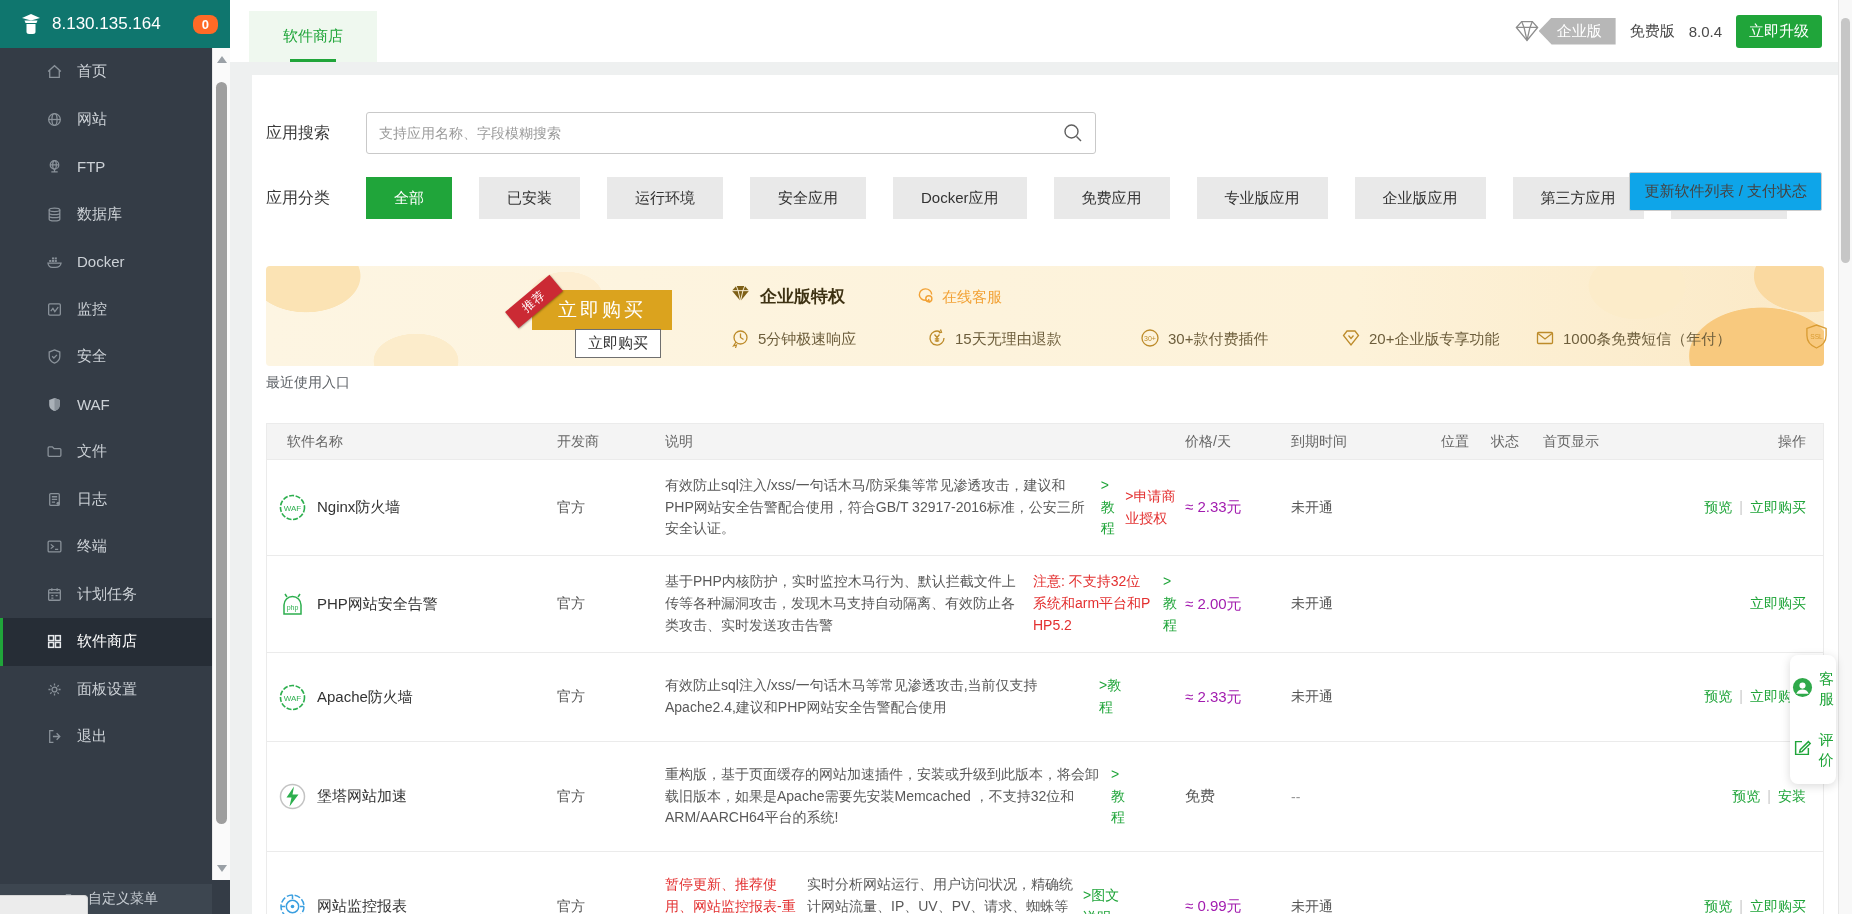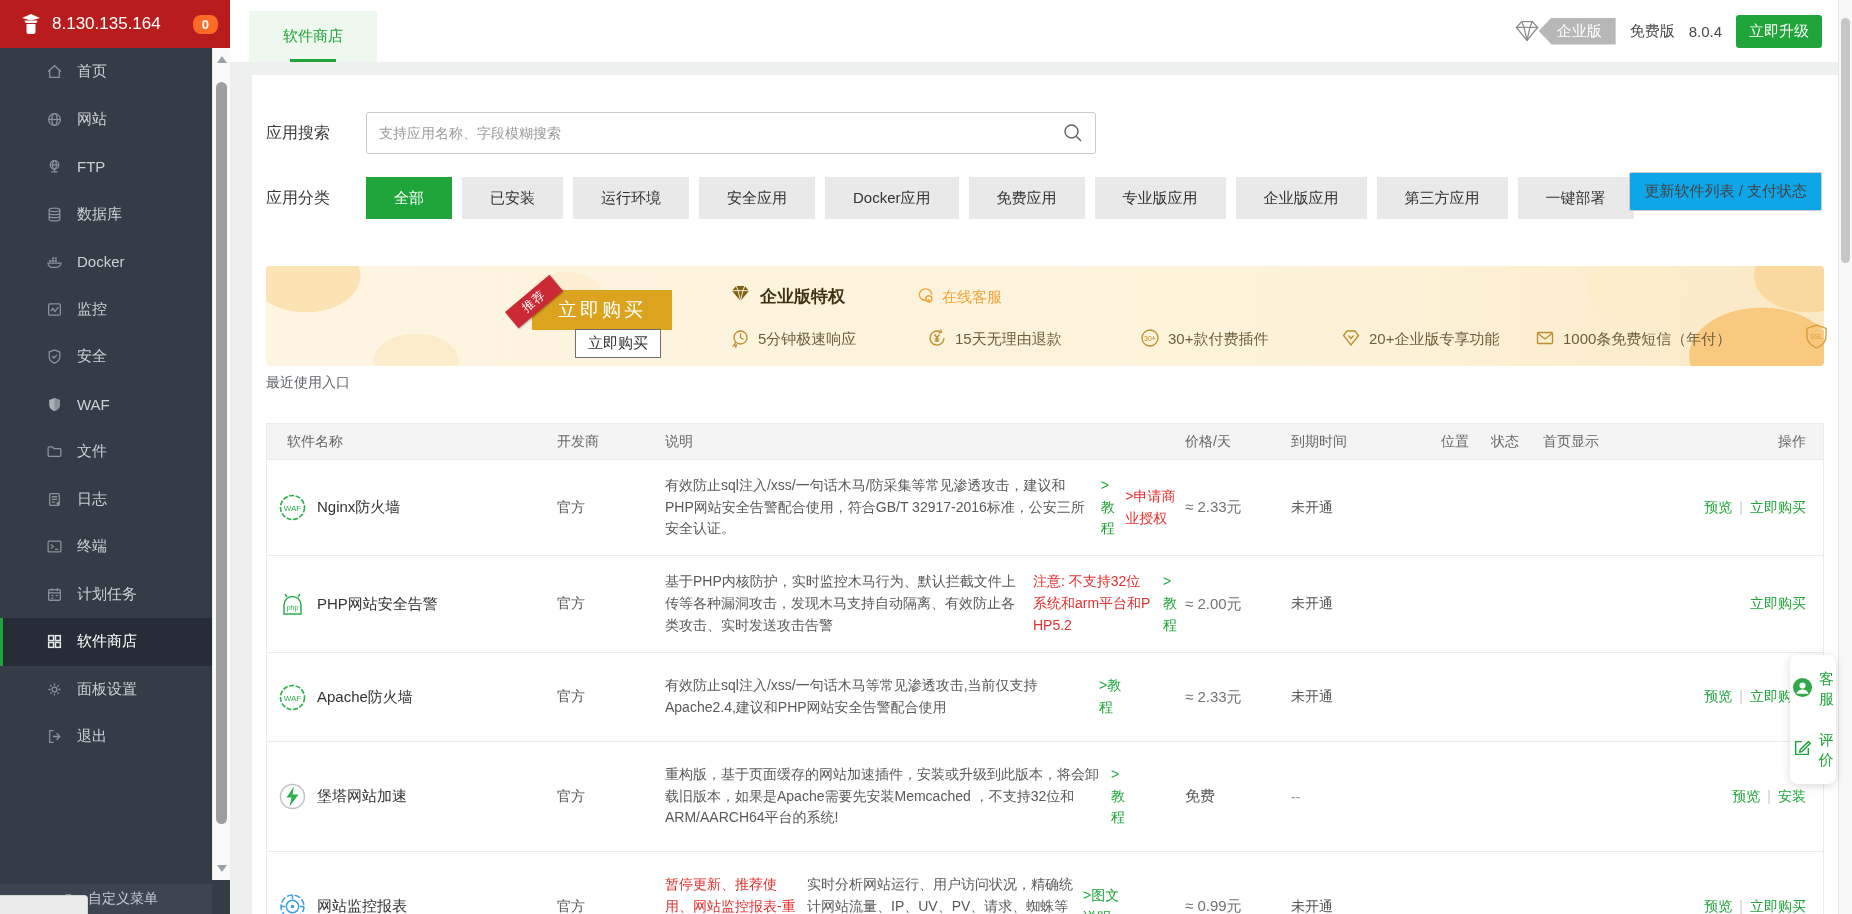--- a/index.html
+++ b/index.html
@@ -2,21 +2,21 @@
 <html><head>
 <meta charset="utf-8">
 <style>
   * { margin:0; padding:0; box-sizing:border-box; }
   html,body { width:1852px; height:914px; overflow:hidden; background:#eef0f0;
     font-family:"Liberation Sans","DejaVu Sans",sans-serif; }
   .stage { position:relative; width:1852px; height:914px; overflow:hidden; }
 
   
   .sidebar { position:absolute; left:0; top:0; width:230px; height:914px; background:#343c46; }
-  .side-head { height:48px; background:#b91c1c; display:flex; align-items:center; padding:0 12px 0 20px; }
+  .side-head { height:48px; background:#0f766e; display:flex; align-items:center; padding:0 12px 0 20px; }
   .side-head .logo { width:22px; height:22px; margin-right:10px; flex:none; }
   .side-head .ip { color:#fff; font-size:17px; flex:1; }
   .badge { background:#ff6a26; color:#fff; font-size:13px; font-weight:bold; border-radius:8px; padding:2px 9px; }
   .nav { position:absolute; top:48px; left:0; width:212px; }
   .s-item { height:47.5px; display:flex; align-items:center; padding-left:46px; cursor:pointer; position:relative; }
   .s-item .s-ico { width:17px; height:17px; margin-right:14px; flex:none; display:flex; }
   .s-item .s-lbl { color:#ccd1d6; font-size:15px; white-space:nowrap; }
   .s-item.active { background:#262d36; }
   .s-item.active::before { content:""; position:absolute; left:0; top:0; bottom:0; width:3px; background:#20a53a; }
   .custom-block { position:absolute; bottom:0; left:0; width:212px; height:30px; background:#3d4650;
@@ -49,21 +49,21 @@
   .card { position:absolute; left:22px; right:14px; top:13px; bottom:-20px; background:#fff; padding:14px; }
 
   .form-row { display:flex; align-items:center; margin-top:23px; position:relative; }
   .form-label { width:100px; font-size:16px; color:#3d3d3d; flex:none; }
   .search-box { position:relative; width:730px; }
   .search-input { width:730px; height:42px; border:1px solid #c9c9c9; border-radius:3px; padding:0 44px 0 12px;
     font-size:14px; color:#333; outline:none; font-family:inherit; }
   .search-input::placeholder { color:#9b9b9b; }
   .search-ico { position:absolute; right:12px; top:10px; }
 
-  .cats { display:flex; gap:10px; }
+  .cats { display:flex; gap:27px; }
   .cat-btn { height:42px; padding:0 28px; background:#e9e9e9; border:none; font-size:15px; color:#333;
     cursor:pointer; white-space:nowrap; font-family:inherit; }
   .cat-btn.active { background:#20a53a; color:#fff; }
   .update-btn { position:absolute; right:2px; top:-5px; background:#0ea5e9; border:1px solid #ccc; border-radius:2px;
     padding:9px 14px; font-size:15px; color:#444; cursor:pointer; z-index:3; font-family:inherit; white-space:nowrap; }
 
   
   .banner { position:relative; margin-top:47px; height:100px; border-radius:4px; overflow:visible;
     background:
       radial-gradient(90px 60px at 40px 10px, #fbe3b4 60%, transparent 61%),
@@ -98,21 +98,21 @@
   .name-cell { display:flex; align-items:center; gap:11px; padding-left:12px; }
   .thead .name-cell { padding-left:20px; }
   .app-icon { width:27px; height:27px; flex:none; display:flex; }
   .app-name { font-size:15px; color:#333; white-space:nowrap; }
   .trow { border-top:1px solid #ebebeb; font-size:14px; color:#555; }
   .desc-cell { display:flex; align-items:center; gap:10px; font-size:14px; line-height:1.55; }
   .dmain { color:#595959; }
   .rtext { color:#e33030; word-break:break-all; }
   .glink { color:#20a53a; cursor:pointer; word-break:break-all; }
   .rlink { color:#e33030; cursor:pointer; word-break:break-all; }
-  .price { color:#737373; font-size:15px; white-space:nowrap; }
+  .price { color:#a21caf; font-size:15px; white-space:nowrap; }
   .price.plain { color:#555; }
   .expire { color:#555; }
   .expire.dim { color:#999; }
   .actions { text-align:right; padding-right:17px; white-space:nowrap; }
   .actions a { color:#20a53a; font-size:14px; cursor:pointer; text-decoration:none; }
   .sep { color:#c9c9c9; margin:0 7px; }
 
   
   .float-widget { position:absolute; right:16px; top:655px; width:46px; background:#fff; border-radius:8px;
     box-shadow:0 2px 10px rgba(0,0,0,.15); padding:14px 0 14px; display:flex; flex-direction:column;

